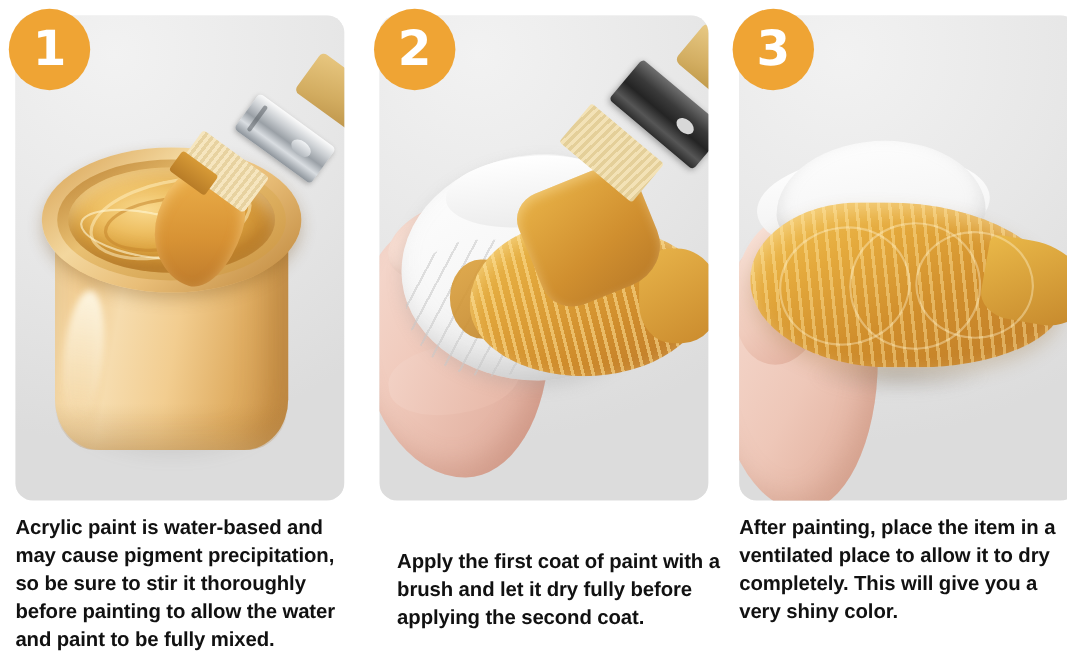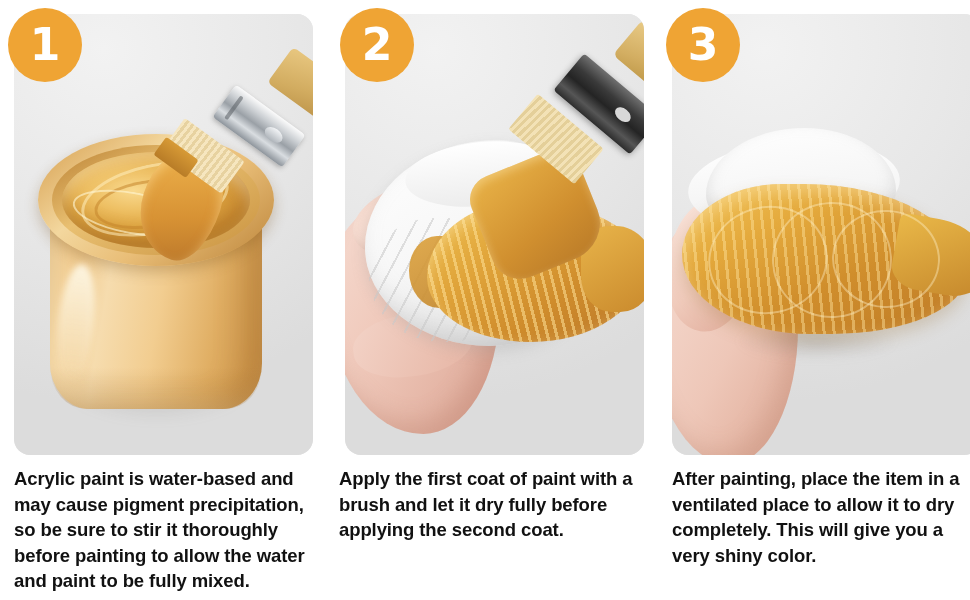--- a/index.html
+++ b/index.html
@@ -277,21 +277,21 @@
   .caption{
     position:absolute;top:466px;
     color:#111111;
     font-size:18.5px;
     font-weight:700;
     line-height:25.5px;
     letter-spacing:-.1px;
     white-space:pre-line;
   }
   .step-1 .caption{left:14px;width:312px;}
-  .step-2 .caption{left:9px;width:300px;}
+  .step-2 .caption{left:31px;width:300px;margin-top:31px;}
   .step-3 .caption{left:22px;width:300px;}
 </style>
 </head>
 <body>
 
 <div class="board">
 
   <div class="step step-1">
 
     <div class="photo">

